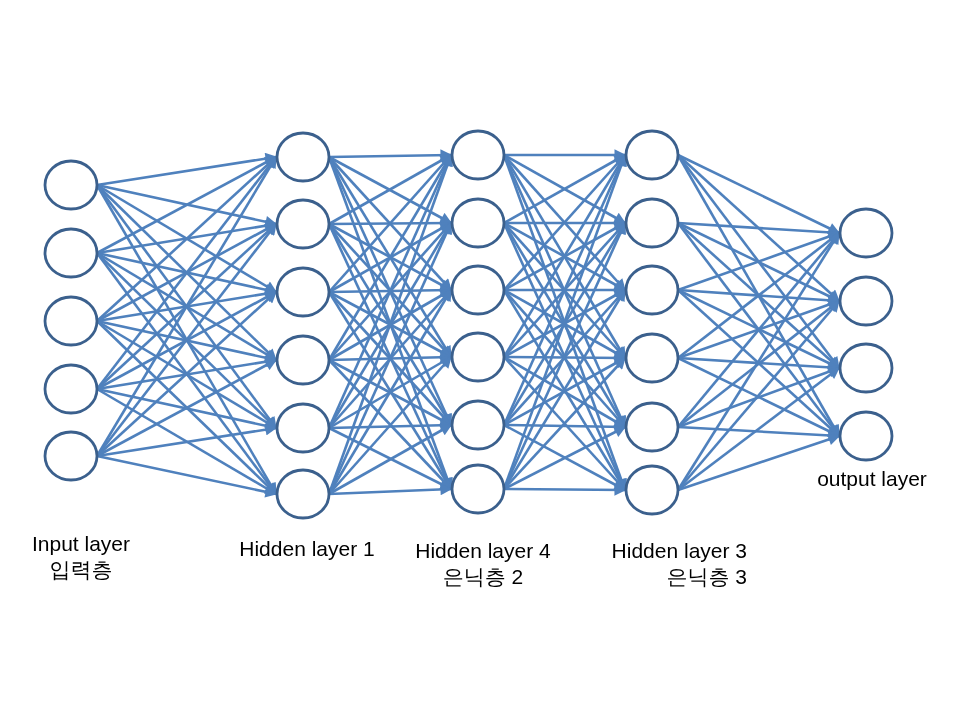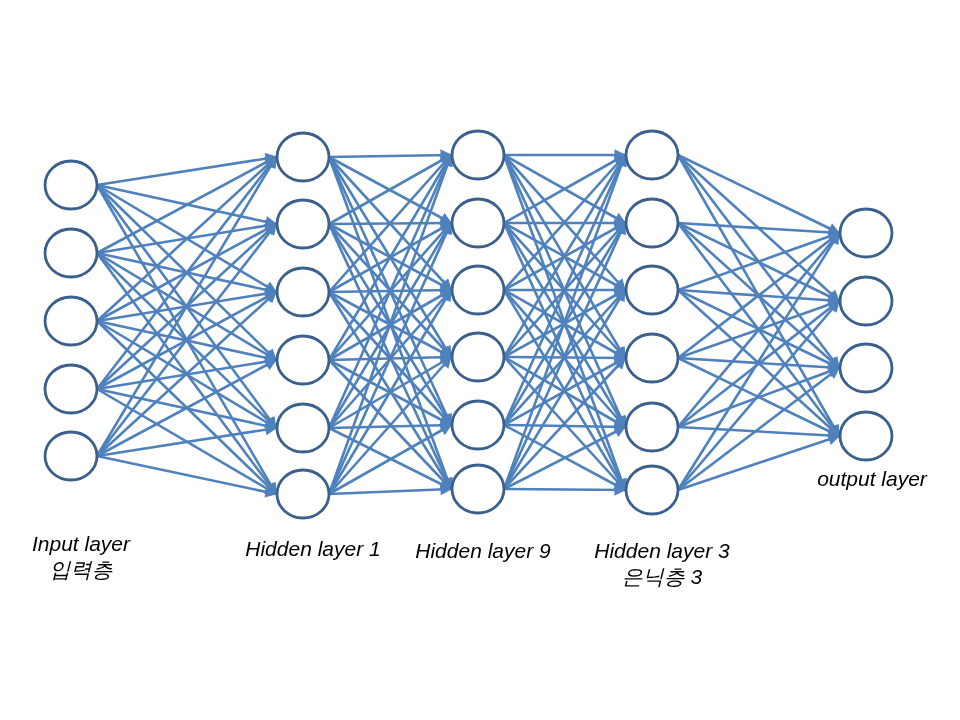--- a/index.html
+++ b/index.html
@@ -25,21 +25,20 @@
   .layer-label {
     position: absolute;
     text-align: center;
     color: #000000;
     font-size: 21px;
     line-height: 26px;
     white-space: nowrap;
   }
   .layer-label .en, .layer-label .ko {
     display: block;
-    font-style: italic;
   }
 </style>
 </head>
 <body>
 
 <div class="canvas">
 
   <svg class="net" id="net" viewBox="0 0 960 720">
       <defs>
         <marker id="ah" viewBox="0 0 10 10" refX="9" refY="5" markerWidth="5" markerHeight="4.5" orient="auto" markerUnits="strokeWidth">
@@ -199,29 +198,30 @@
       <ellipse cx="866" cy="301" rx="26" ry="24" fill="#ffffff" stroke="#3b608d" stroke-width="2.8"></ellipse>
       <ellipse cx="866" cy="368" rx="26" ry="24" fill="#ffffff" stroke="#3b608d" stroke-width="2.8"></ellipse>
       <ellipse cx="866" cy="436" rx="26" ry="24" fill="#ffffff" stroke="#3b608d" stroke-width="2.8"></ellipse>
     </svg>
 
   <div class="layer-label" style="left:-4px; top:531px; width:170px;">
     <span class="en">Input layer</span>
     <span class="ko">입력층</span>
   </div>
 
-  <div class="layer-label" style="left:228px; top:536px; width:170px;">
+  <div class="layer-label" style="left:222px; top:536px; width:170px;">
     <span class="en">Hidden layer 1</span>
   </div>
 
   <div class="layer-label" style="left:398px; top:538px; width:170px;">
-    <span class="en">Hidden layer 9</span>
-  </div>
-
-  <div class="layer-label" style="left:577px; top:538px; width:170px;">
+    <span class="en">Hidden layer 4</span>
+    <span class="ko">은닉층 2</span>
+  </div>
+
+  <div class="layer-label" style="left:577px; top:538px; width:170px;text-align:right;">
     <span class="en">Hidden layer 3</span>
     <span class="ko">은닉층 3</span>
   </div>
 
   <div class="layer-label" style="left:787px; top:466px; width:170px;">
     <span class="en">output layer</span>
   </div>
 
 </div>
 

